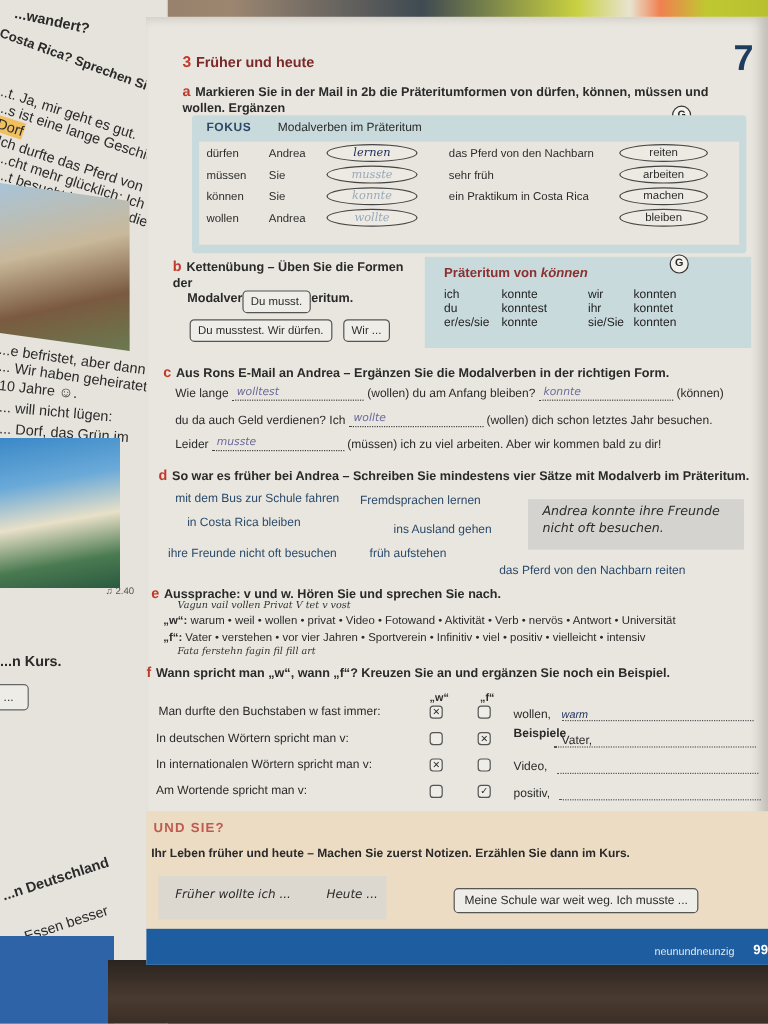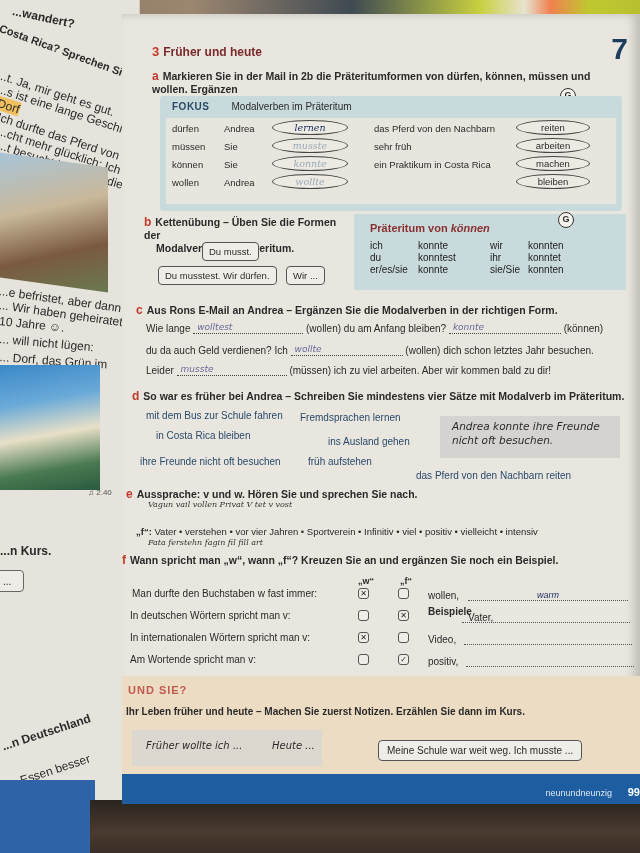--- a/index.html
+++ b/index.html
@@ -277,37 +277,40 @@
   <div class="example-box">
     <div>Andrea konnte ihre Freunde</div>
     <div>nicht oft besuchen.</div>
   </div>
 
   <div class="audio" style="left:-34px;top:474px;">♫ 2.40</div>
   <div class="task" style="left:4px;top:474px;">
     <span class="letter">e</span><span>Aussprache: v und w. Hören Sie und sprechen Sie nach.</span>
   </div>
   <div class="note" style="left:26px;top:486px;">Vagun   vail  vollen  Privat          V          tet          v     vost</div>
+  <div class="line-text" style="left:14px;top:498px;font-size:9.5px;">
+    <b>„w“:</b> <span>warum • weil • wollen • privat • Video • Fotowand • Aktivität • Verb • nervös • Antwort • Universität</span>
+  </div>
   <div class="line-text" style="left:14px;top:512px;font-size:9.5px;">
     <b>„f“:</b> <span>Vater • verstehen • vor vier Jahren • Sportverein • Infinitiv • viel • positiv • vielleicht • intensiv</span>
   </div>
   <div class="note" style="left:26px;top:524px;">Fata   ferstehn                              fagin       fil          fill art</div>
 
   <div class="task" style="left:0px;top:540px;">
     <span class="letter">f</span><span>Wann spricht man „w“, wann „f“? Kreuzen Sie an und ergänzen Sie noch ein Beispiel.</span>
   </div>
   <div class="line-text" style="left:236px;top:562px;font-size:9px;font-weight:bold;">„w“</div>
   <div class="line-text" style="left:278px;top:562px;font-size:9px;font-weight:bold;">„f“</div>
   <div class="line-text" style="left:306px;top:592px;font-weight:bold;text-align:center;">Beispiele</div>
 
   <div class="line-text" style="left:10px;top:574px;">Man durfte den Buchstaben w fast immer:</div>
   <div class="chk" style="left:236px;top:574px;">✕</div>
   <div class="chk" style="left:276px;top:574px;"></div>
   <div class="line-text" style="left:306px;top:576px;">wollen,</div>
-  <div class="fill-line" style="left:346px;top:576px;width:160px;font-style:italic;font-size:9px;color:#1a2a5a;text-align:center;">warm</div>
+  <div class="fill-line" style="left:346px;top:576px;width:160px;font-style:italic;font-size:9px;color:#1a2a5a;">warm</div>
 
   <div class="line-text" style="left:8px;top:596px;">In deutschen Wörtern spricht man v:</div>
   <div class="chk" style="left:236px;top:596px;"></div>
   <div class="chk" style="left:276px;top:596px;">✕</div>
   <div class="line-text" style="left:306px;top:598px;margin-left:40px;">Vater,</div>
   <div class="fill-line" style="left:340px;top:598px;width:168px;"></div>
 
   <div class="line-text" style="left:8px;top:618px;">In internationalen Wörtern spricht man v:</div>
   <div class="chk" style="left:236px;top:618px;">✕</div>
   <div class="chk" style="left:276px;top:618px;"></div>

